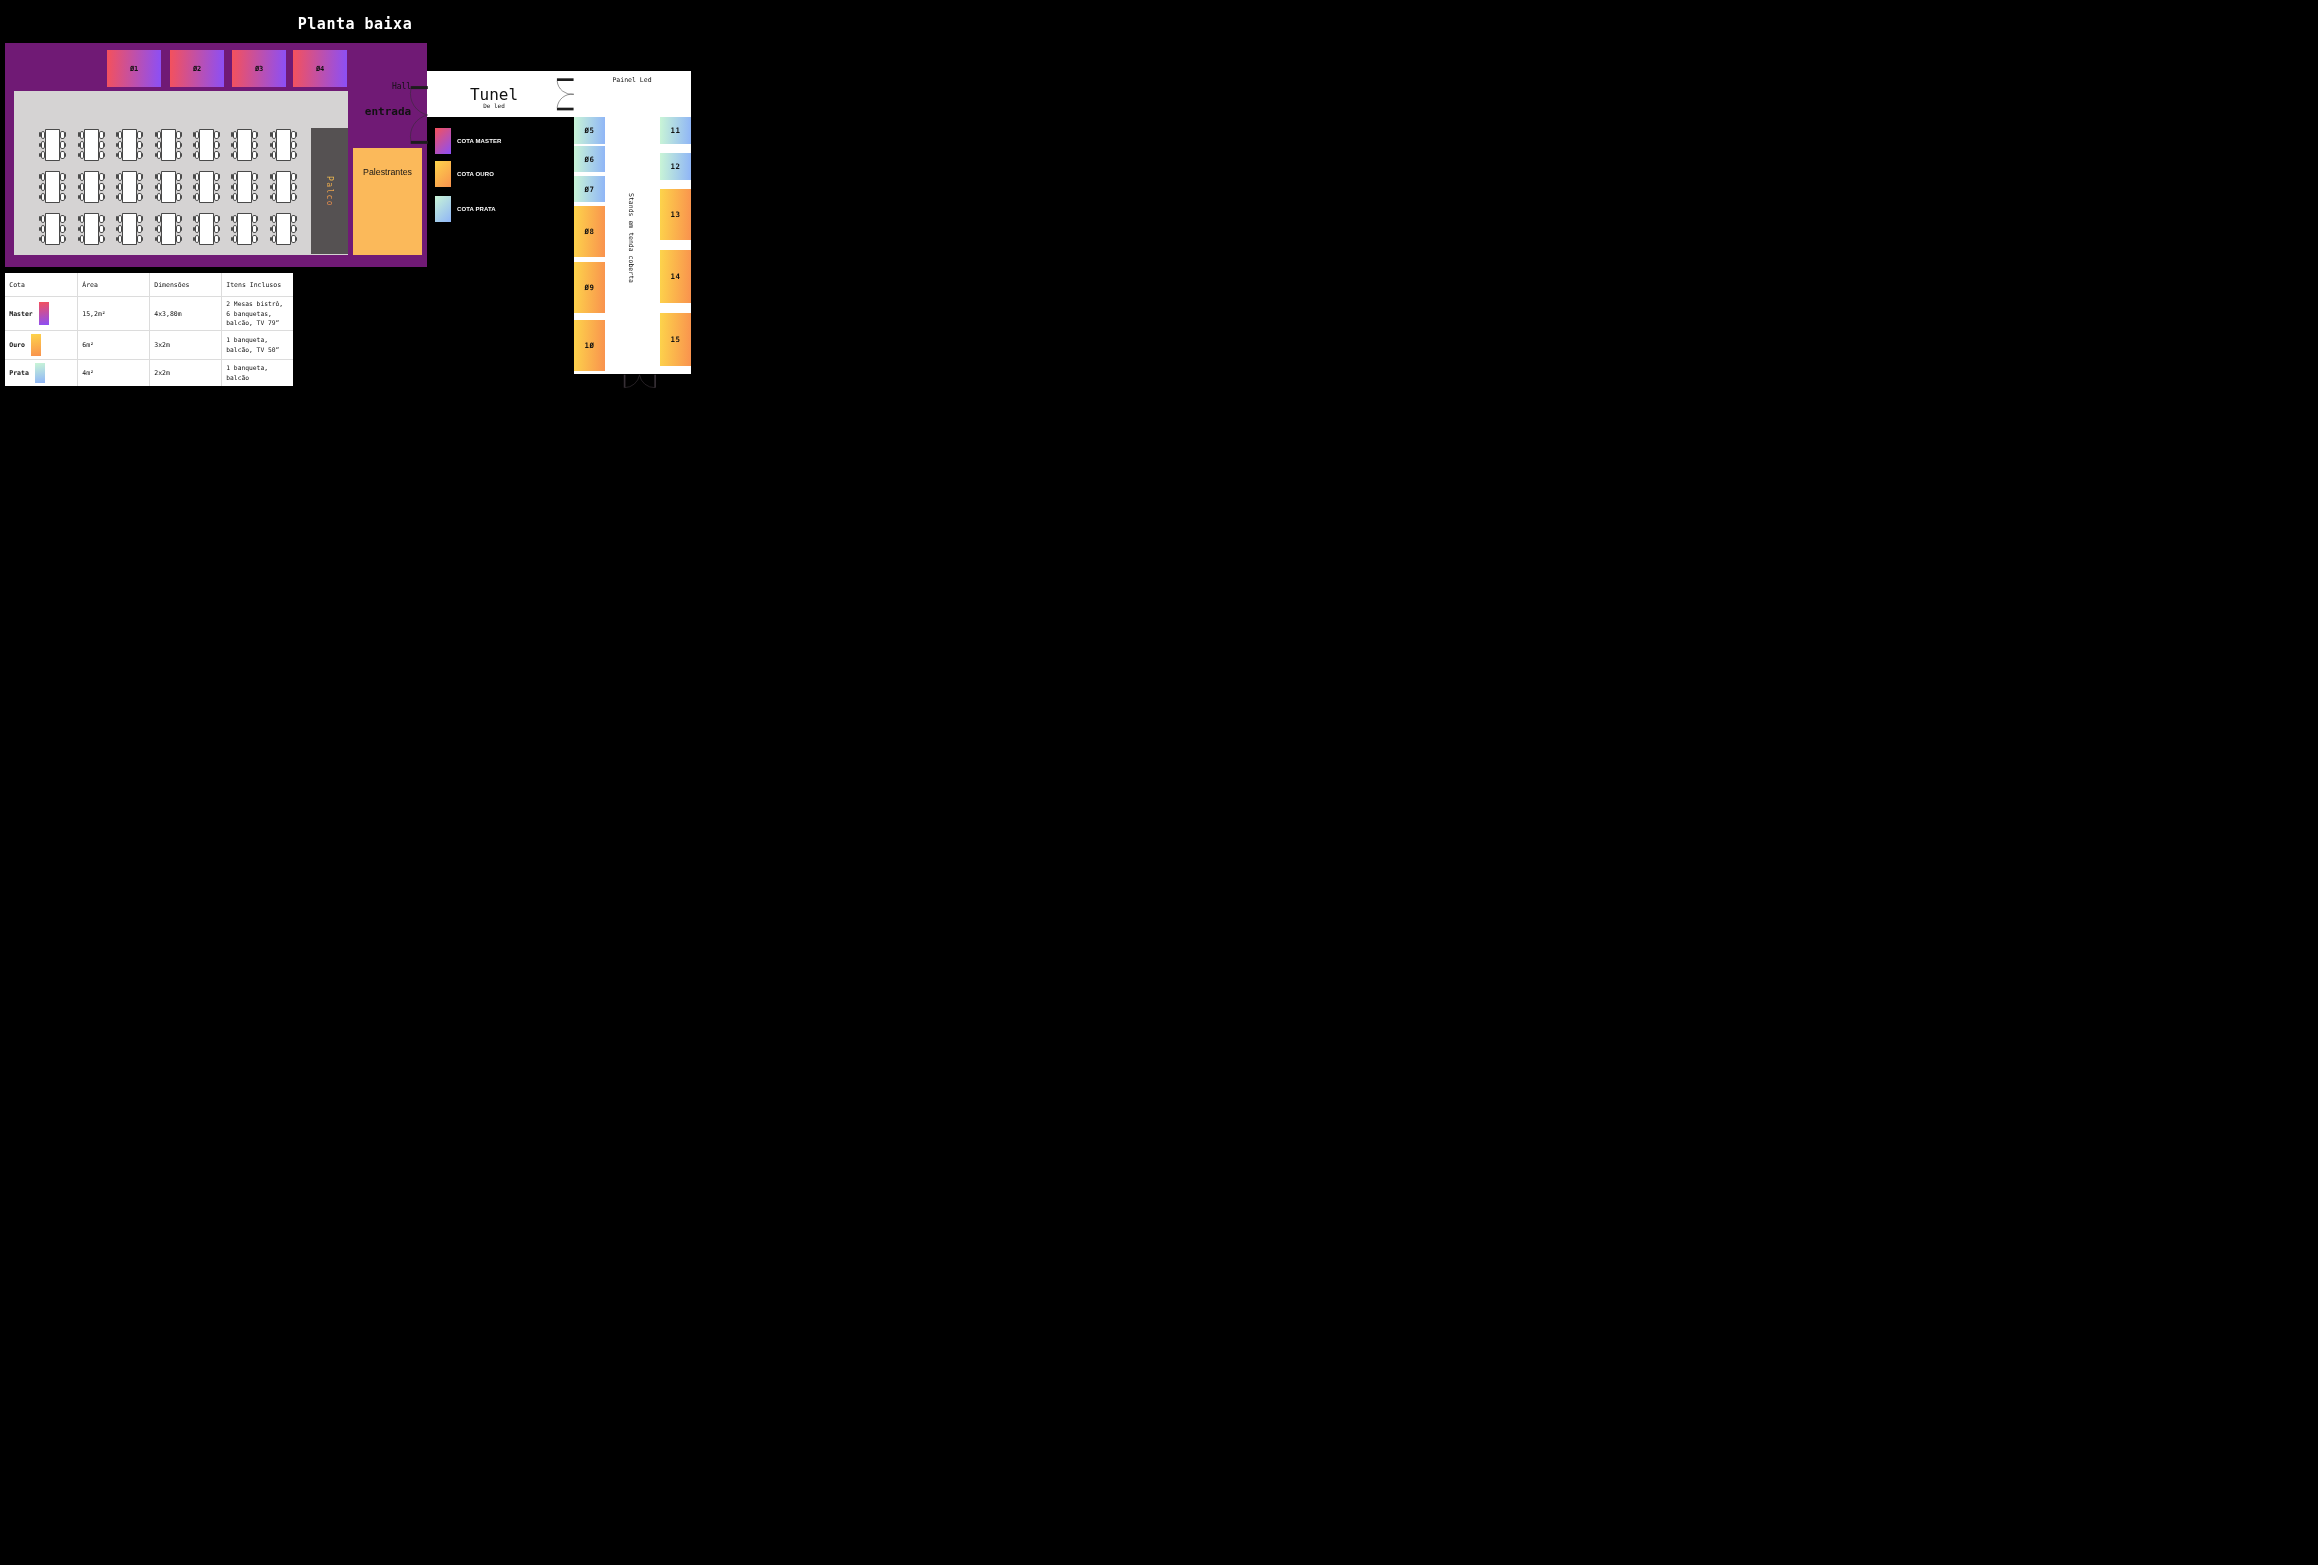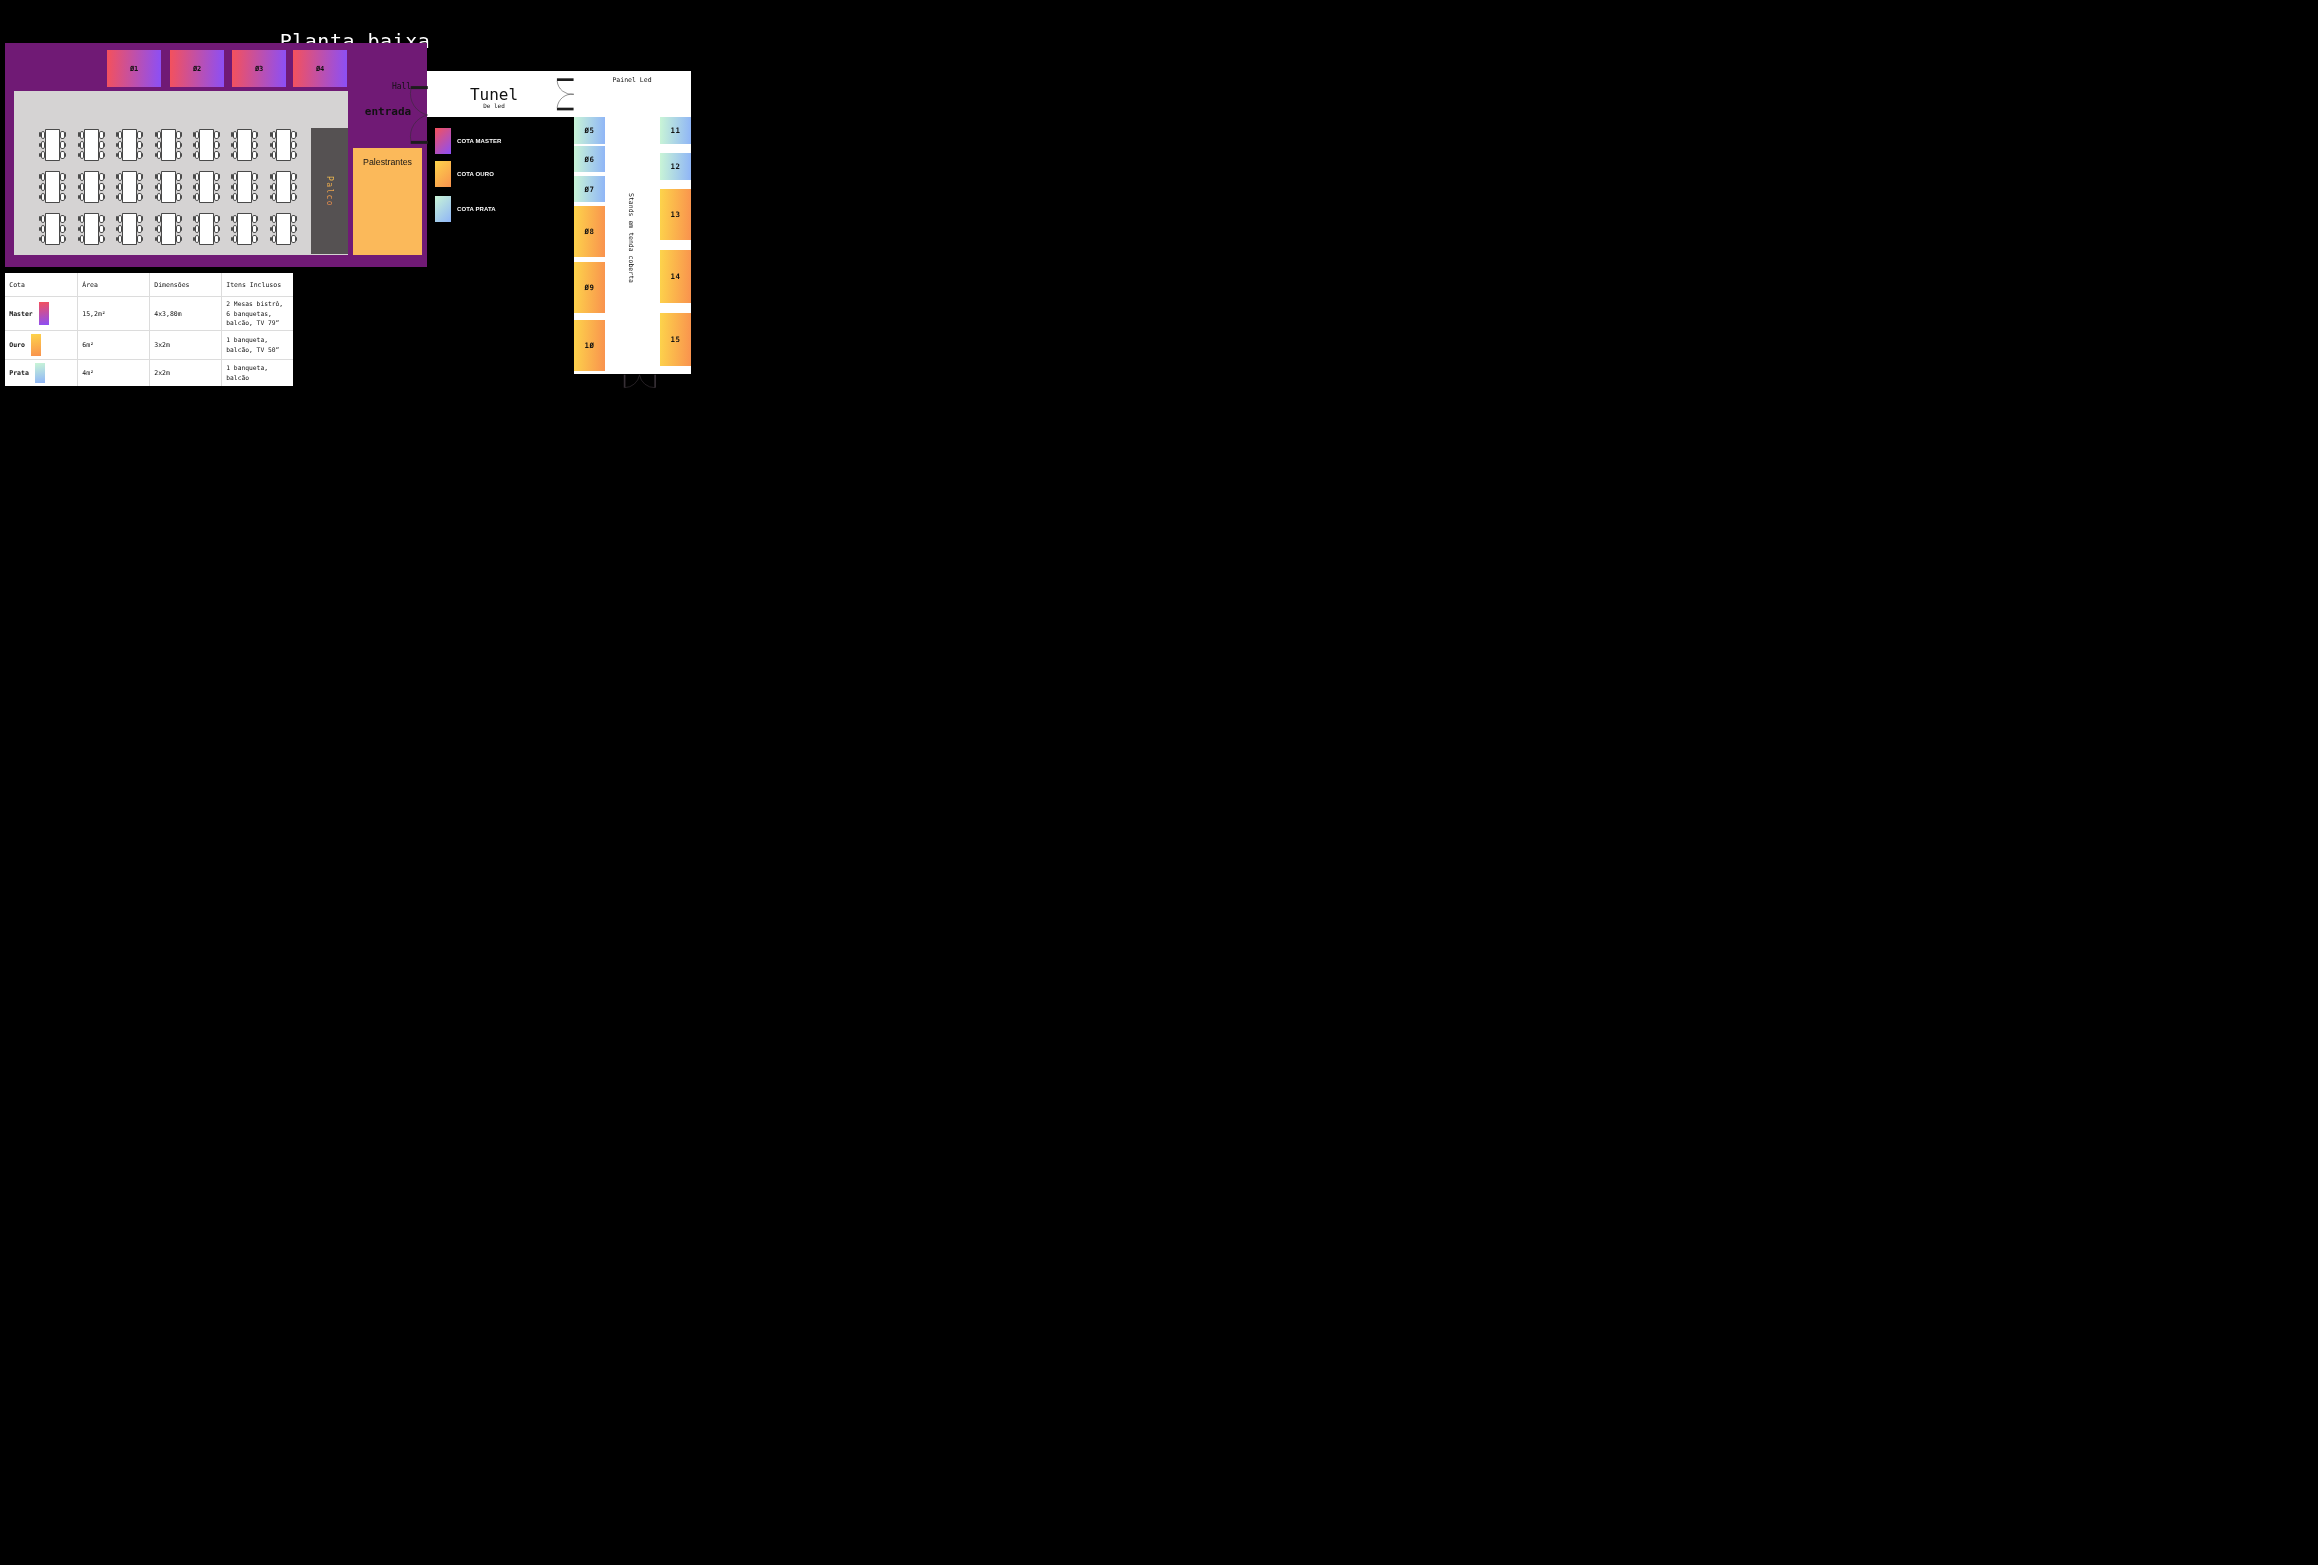--- a/index.html
+++ b/index.html
@@ -1,21 +1,21 @@
 <!DOCTYPE html>
 <html style="--m1: #F4515C; --m2: #8B4FF7; --o1: #FDD44B; --o2: #F9924E; --p1: #C9F5D6; --p2: #8FB5F7; --floor: #D5D3D3; --palco: #555152; --pal: #FBB95A; --pt1: #F5C04F; --pt2: #EF8A4B;font-size:7.4px"><head>
 <meta charset="utf-8">
 <style>
   *{margin:0;padding:0;box-sizing:border-box}
   html,body{background:#000}
   .mono{font-family:"DejaVu Sans Mono","Liberation Mono",monospace}
   .sans{font-family:"Liberation Sans",sans-serif}
   .canvas{position:relative;width:696px;height:391px;background:#000;overflow:hidden;font-family:"DejaVu Sans Mono",monospace}
 
-  .title{position:absolute;left:355px;top:29px;transform:translateX(-50%);color:#fff;font-size:20px;font-weight:400;letter-spacing:0.5px;white-space:nowrap}
+  .title{position:absolute;left:355px;top:15px;transform:translateX(-50%);color:#fff;font-size:15px;font-weight:700;letter-spacing:0.5px;white-space:nowrap}
 
   
   .room{position:absolute;left:5.1px;top:43px;width:422px;height:224px;background:#701a75}
   .mstand{position:absolute;top:7px;height:37px;width:54px;display:flex;align-items:center;justify-content:center;
           font-weight:700;font-size:7px;color:#111;background:linear-gradient(92deg,var(--m1),var(--m2))}
   .floor{position:absolute;left:9.3px;top:48px;width:334px;height:164px;background:var(--floor)}
 
   
   .tunit{position:absolute;width:27px;height:32px}
   .tbl{position:absolute;left:6px;right:6px;top:0;bottom:0;background:#fff;border:0.7px solid #4a4a4a;border-radius:0.9px}
@@ -26,21 +26,21 @@
   .chair .b{top:0;bottom:0;width:4.6px;border-radius:1.9px}
   .chair.L .b{right:0}.chair.R .b{left:0}
   .chair .p{top:1.6px;width:1.6px;height:4.6px;border-radius:0.9px}
   .chair.L .p{left:0}.chair.R .p{right:0}
 
   .palco{position:absolute;left:297px;top:37px;width:37px;height:126px;background:var(--palco);display:flex;align-items:center;justify-content:center}
   .palco-text{font-size:8px;letter-spacing:1.4px;transform:rotate(90deg);white-space:nowrap;
               background:linear-gradient(90deg,var(--pt1),var(--pt2));-webkit-background-clip:text;background-clip:text;color:transparent}
 
   .palestrantes{position:absolute;left:353px;top:148px;width:69px;height:107px;background:var(--pal);text-align:center}
-  .pal-label{display:inline-block;margin-top:9px;font-size:8.8px;color:#151515}
+  .pal-label{display:inline-block;margin-top:19px;font-size:8.8px;color:#151515}
 
   .hall{position:absolute;left:388px;top:82px;transform:translateX(-50%);text-align:right;color:#111}
   .hall1{font-size:8px}
   .hall2{font-size:11px;font-weight:700;margin-top:14px}
 
   
   .band{position:absolute;left:427px;top:71px;width:147px;height:46px;background:#fff}
   .tunnel-title{position:absolute;left:67px;top:14px;transform:translateX(-50%);font-size:16px;color:#111;white-space:nowrap}
   .tunnel-sub{position:absolute;left:67px;top:31px;transform:translateX(-50%);font-size:6px;color:#111;white-space:nowrap}
 

